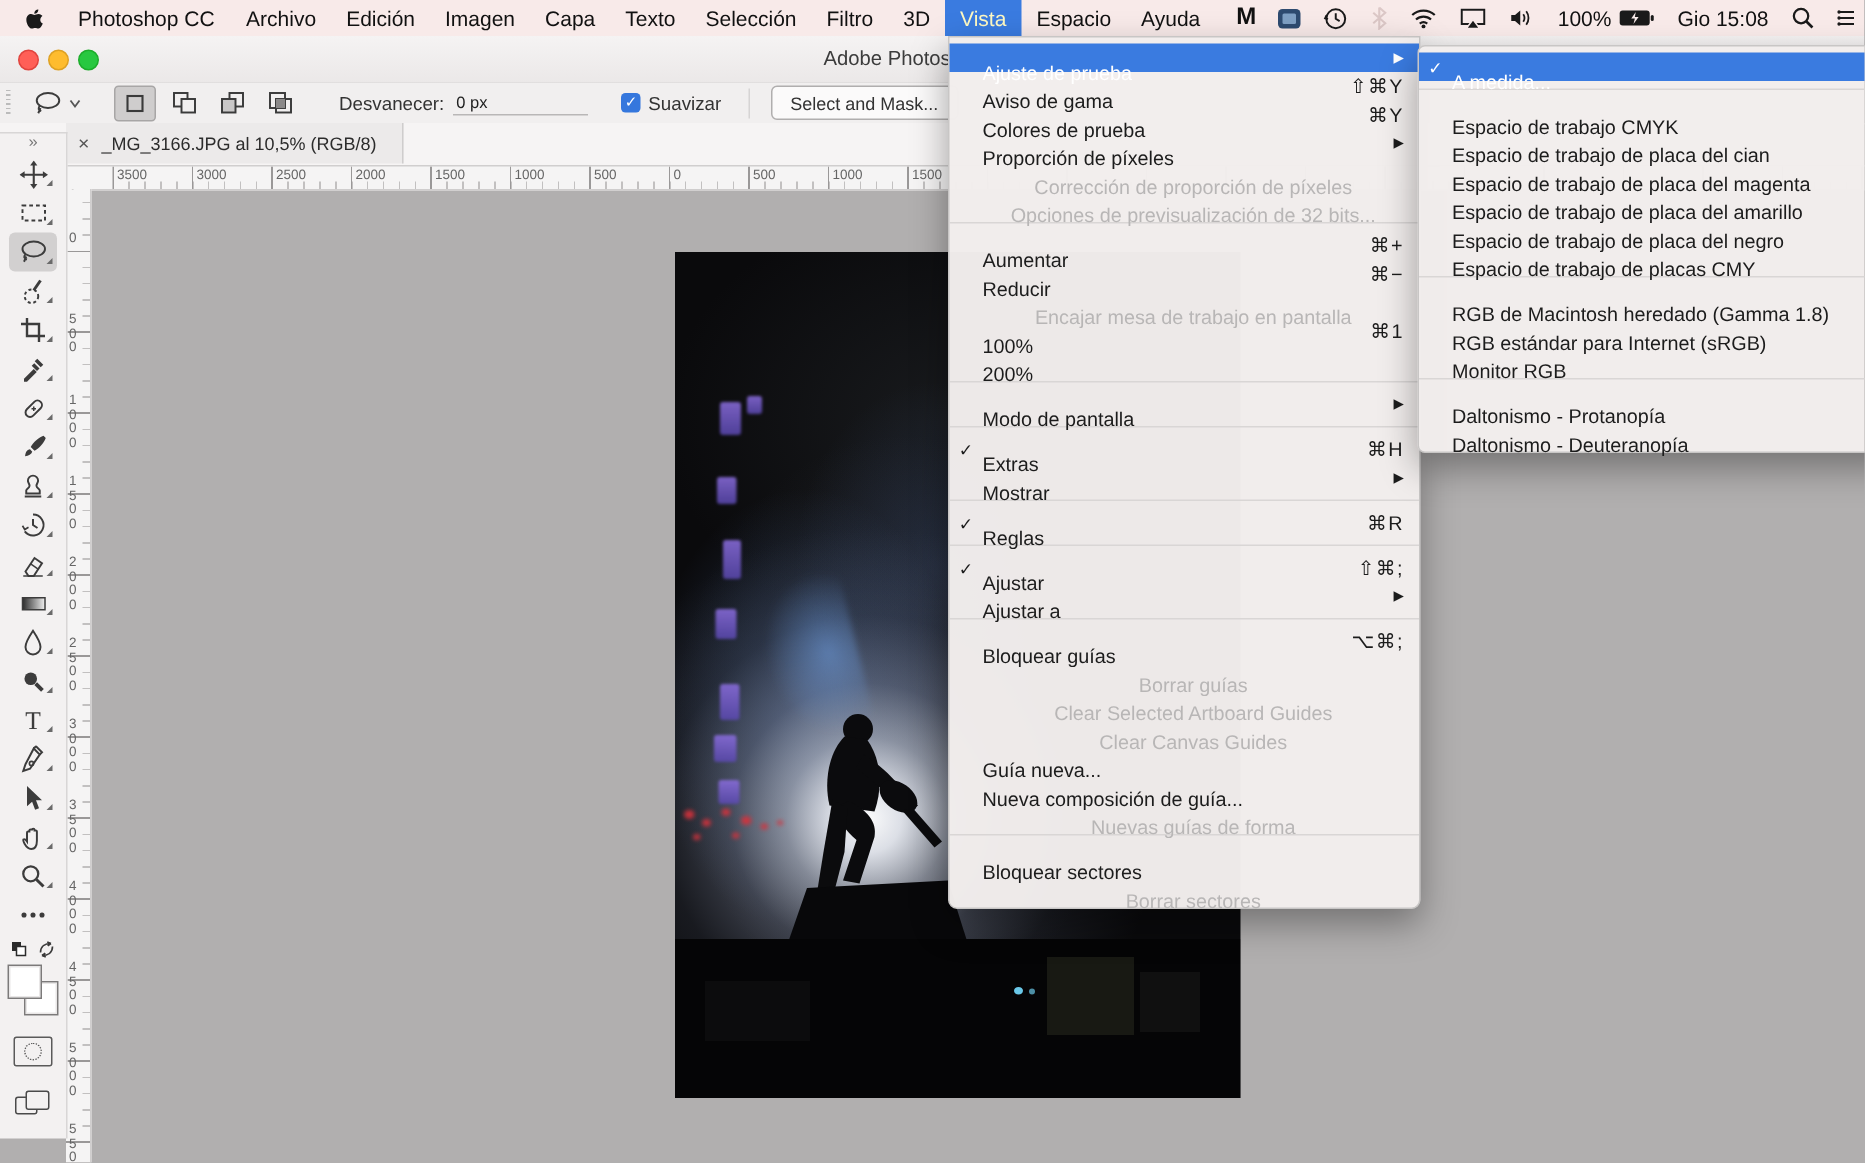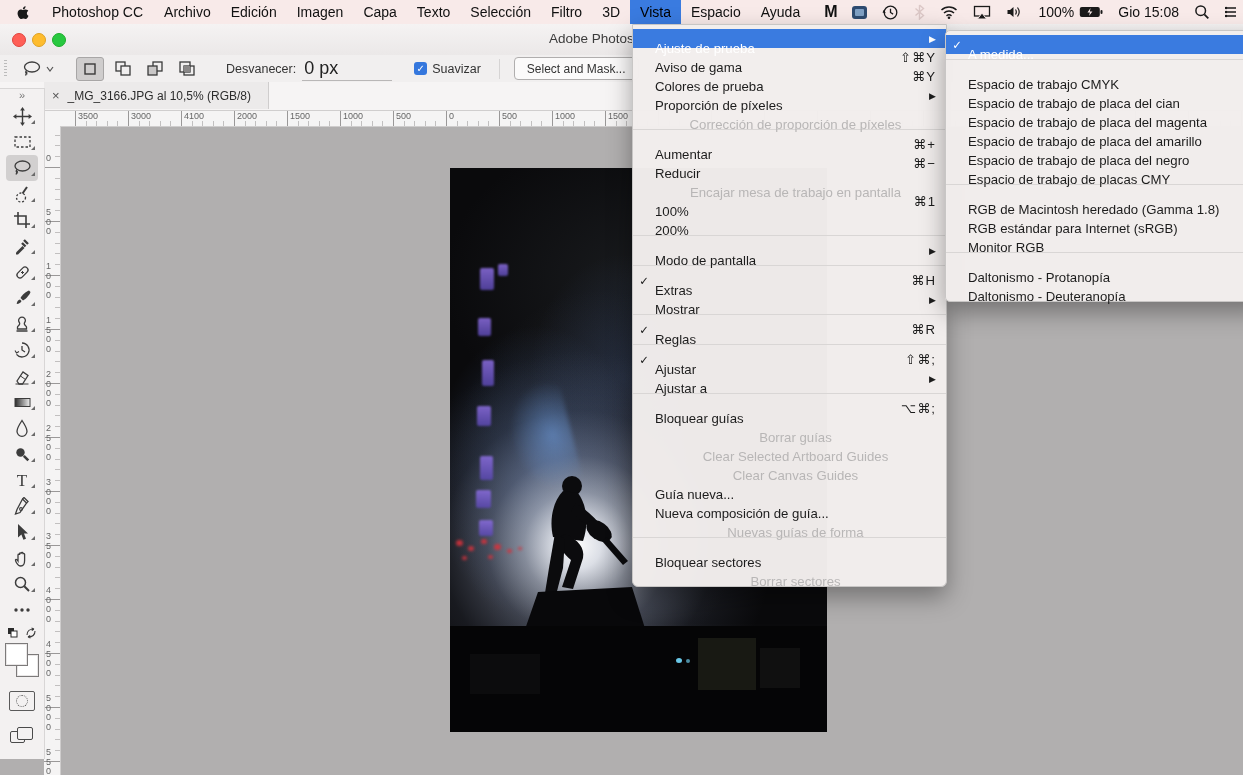--- a/index.html
+++ b/index.html
@@ -7,21 +7,21 @@
     width:1243px;height:775px;overflow:hidden;position:relative;
     font-family:"Liberation Sans","DejaVu Sans",sans-serif;
     background:#b1afaf;-webkit-font-smoothing:antialiased;
   }
   
   .menubar{position:absolute;left:0;top:0;width:1243px;height:24px;background:#f8eae9;
     display:flex;align-items:center;font-size:14px;color:#111;z-index:30;}
   .mb-left{display:flex;align-items:center;height:100%;}
   .mb-item{padding:0 10px;height:100%;display:flex;align-items:center;white-space:nowrap;}
   .mb-item.bold{font-weight:normal;padding:0 11px;}
-  .mb-item.active{background:#3a7be0;color:#000000;}
+  .mb-item.active{background:#3a7be0;color:#fef9c3;}
   .mb-apple{padding:0 12px 0 14px;display:flex;align-items:center;}
   .mb-right{margin-left:auto;display:flex;align-items:center;height:100%;gap:15px;padding-right:6px;}
   .mb-ico{display:flex;align-items:center;justify-content:center;}
   .mb-text{font-size:14px;color:#111;white-space:nowrap;}
   .photos-app{width:15px;height:13px;background:#2e4b70;border-radius:3px;position:relative;}
   .photos-app::after{content:"";position:absolute;left:3px;top:3px;width:9px;height:7px;background:#7fa0c4;border-radius:1px;}
   .batt-wrap{display:flex;align-items:center;gap:5px;}
   
   .titlebar{position:absolute;left:0;top:24px;width:1243px;height:31px;
     background:linear-gradient(#f5f3f3,#ebe8e8);border-bottom:1px solid #d2d0d0;z-index:2;}
@@ -32,21 +32,21 @@
   .win-title{position:absolute;left:549px;top:7px;font-size:13.5px;color:#3c3c3c;white-space:nowrap;}
   
   .optionsbar{position:absolute;left:0;top:55px;width:1243px;height:27px;background:#f1efef;
     border-bottom:1px solid #c9c7c7;display:flex;align-items:center;z-index:2;}
   .grip{width:3px;height:18px;margin-left:4px;background:repeating-linear-gradient(#bbb 0 1px,transparent 1px 3px);}
   .toolpreset{display:flex;align-items:center;gap:3px;margin-left:14px;}
   .modebtns{display:flex;margin-left:22px;gap:6px;}
   .modebtn{width:26px;height:22px;border-radius:3px;display:flex;align-items:center;justify-content:center;}
   .modebtn.active{background:#cfcdcd;border:1px solid #a8a6a6;}
   .ob-label{font-size:12.5px;color:#333;margin-left:26px;}
-  .ob-field{font-size:18px;color:#222;margin-left:6px;width:86px;border-bottom:1px solid #b9b7b7;padding:2px 2px 1px;}
+  .ob-field{font-size:11px;color:#222;margin-left:6px;width:86px;border-bottom:1px solid #b9b7b7;padding:2px 2px 1px;}
   .checkbox{width:13px;height:13px;border-radius:3px;background:#3577dd;margin-left:22px;
     color:#fff;font-size:10px;line-height:13px;text-align:center;}
   .cb-label{font-size:12.5px;color:#333;margin-left:5px;}
   .vsep{width:1px;height:20px;background:#d6d4d4;margin-left:18px;}
   .sam-btn{margin-left:14px;height:21px;padding:0 12px;background:#fbfafa;border:1px solid #b0aeae;
     border-radius:4px;font-size:12px;color:#333;display:flex;align-items:center;}
   
   .tabbar{position:absolute;left:0;top:82px;width:1243px;height:28px;background:#f6f4f4;
     border-bottom:1px solid #d0cece;z-index:2;}
   .doctab{position:absolute;left:44px;top:0;height:27px;width:208px;background:#eceaea;
@@ -227,21 +227,21 @@
   <div class="doctab">
     <span class="close">×</span>
     <span class="ttl">_MG_3166.JPG al 10,5% (RGB/8)</span>
   </div>
 </div>
 
 <div class="rulercorner"></div>
 <div class="hruler" id="hruler">
     <span class="hrlabel" style="left: 34px;">3500</span>
     <span class="hrlabel" style="left: 87px;">3000</span>
-    <span class="hrlabel" style="left: 140px;">4100</span>
+    <span class="hrlabel" style="left: 140px;">2500</span>
     <span class="hrlabel" style="left: 193px;">2000</span>
     <span class="hrlabel" style="left: 246px;">1500</span>
     <span class="hrlabel" style="left: 299px;">1000</span>
     <span class="hrlabel" style="left: 352px;">500</span>
     <span class="hrlabel" style="left: 405px;">0</span>
     <span class="hrlabel" style="left: 458px;">500</span>
     <span class="hrlabel" style="left: 511px;">1000</span>
     <span class="hrlabel" style="left: 564px;">1500</span>
   </div>
 <div class="vruler" id="vruler">
@@ -593,20 +593,24 @@
     </div>
     <div class="mrow">
       <span class="chk"></span>
       <span class="lbl">Proporción de píxeles</span>
       <span class="arr">▶</span>
     </div>
     <div class="mrow disabled">
       <span class="chk"></span>
       <span class="lbl">Corrección de proporción de píxeles</span>
     </div>
+    <div class="mrow disabled">
+      <span class="chk"></span>
+      <span class="lbl">Opciones de previsualización de 32 bits...</span>
+    </div>
     <div class="msep"></div>
     <div class="mrow">
       <span class="chk"></span>
       <span class="lbl">Aumentar</span>
       <span class="sc">⌘+</span>
     </div>
     <div class="mrow">
       <span class="chk"></span>
       <span class="lbl">Reducir</span>
       <span class="sc">⌘−</span>

